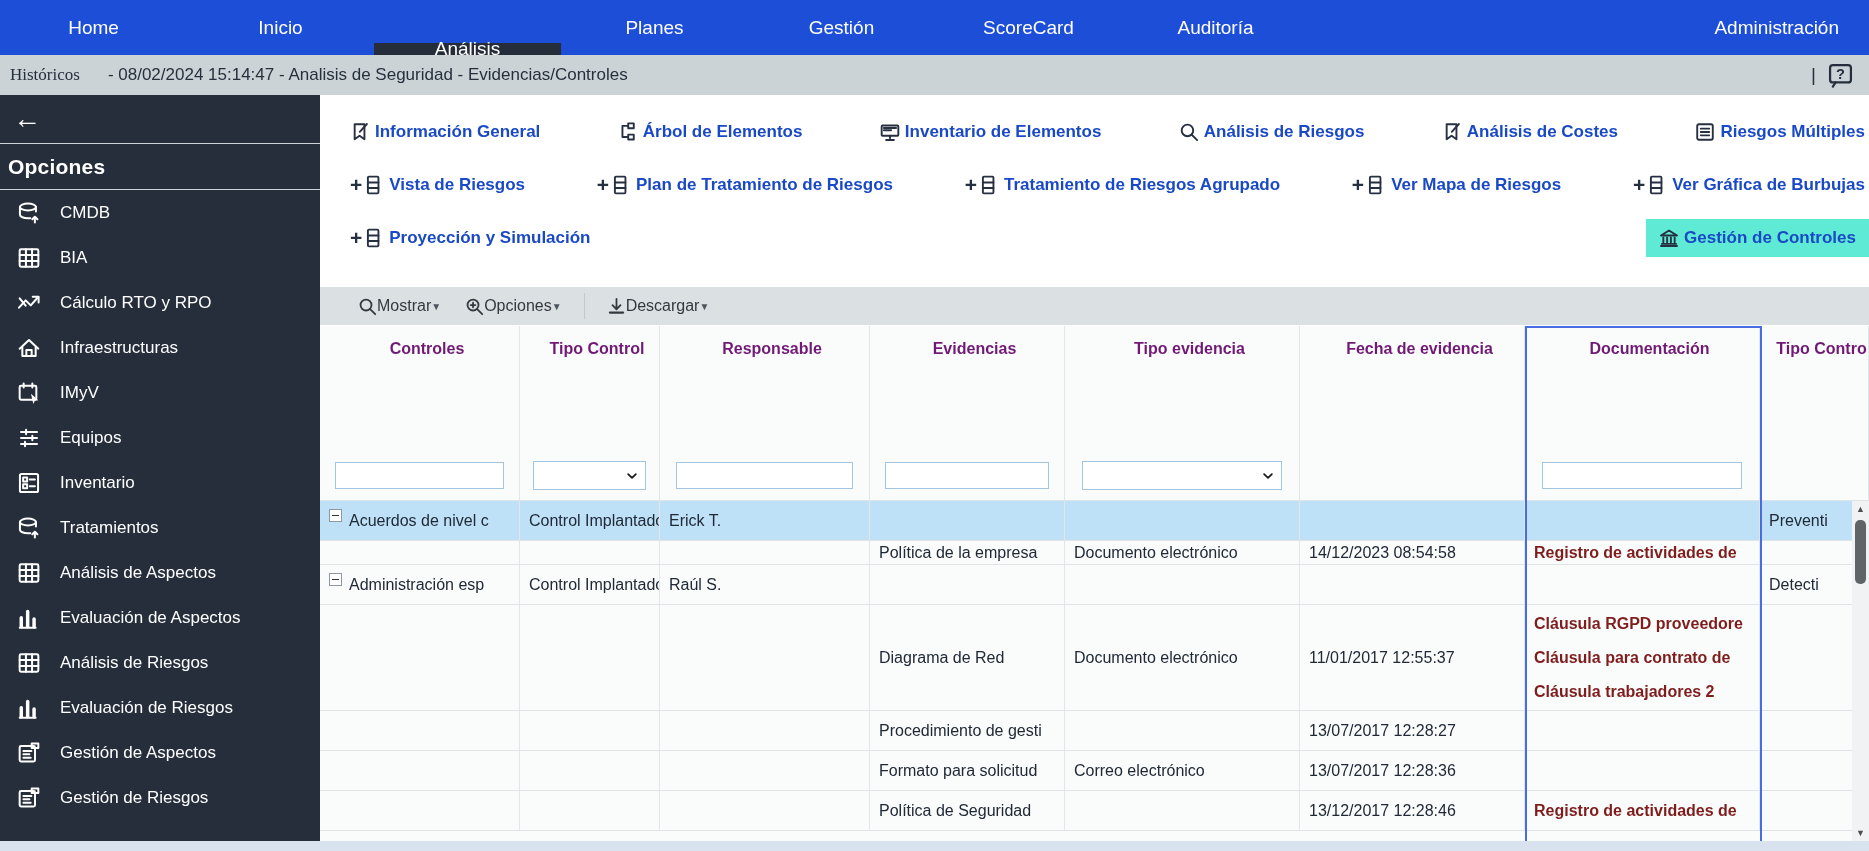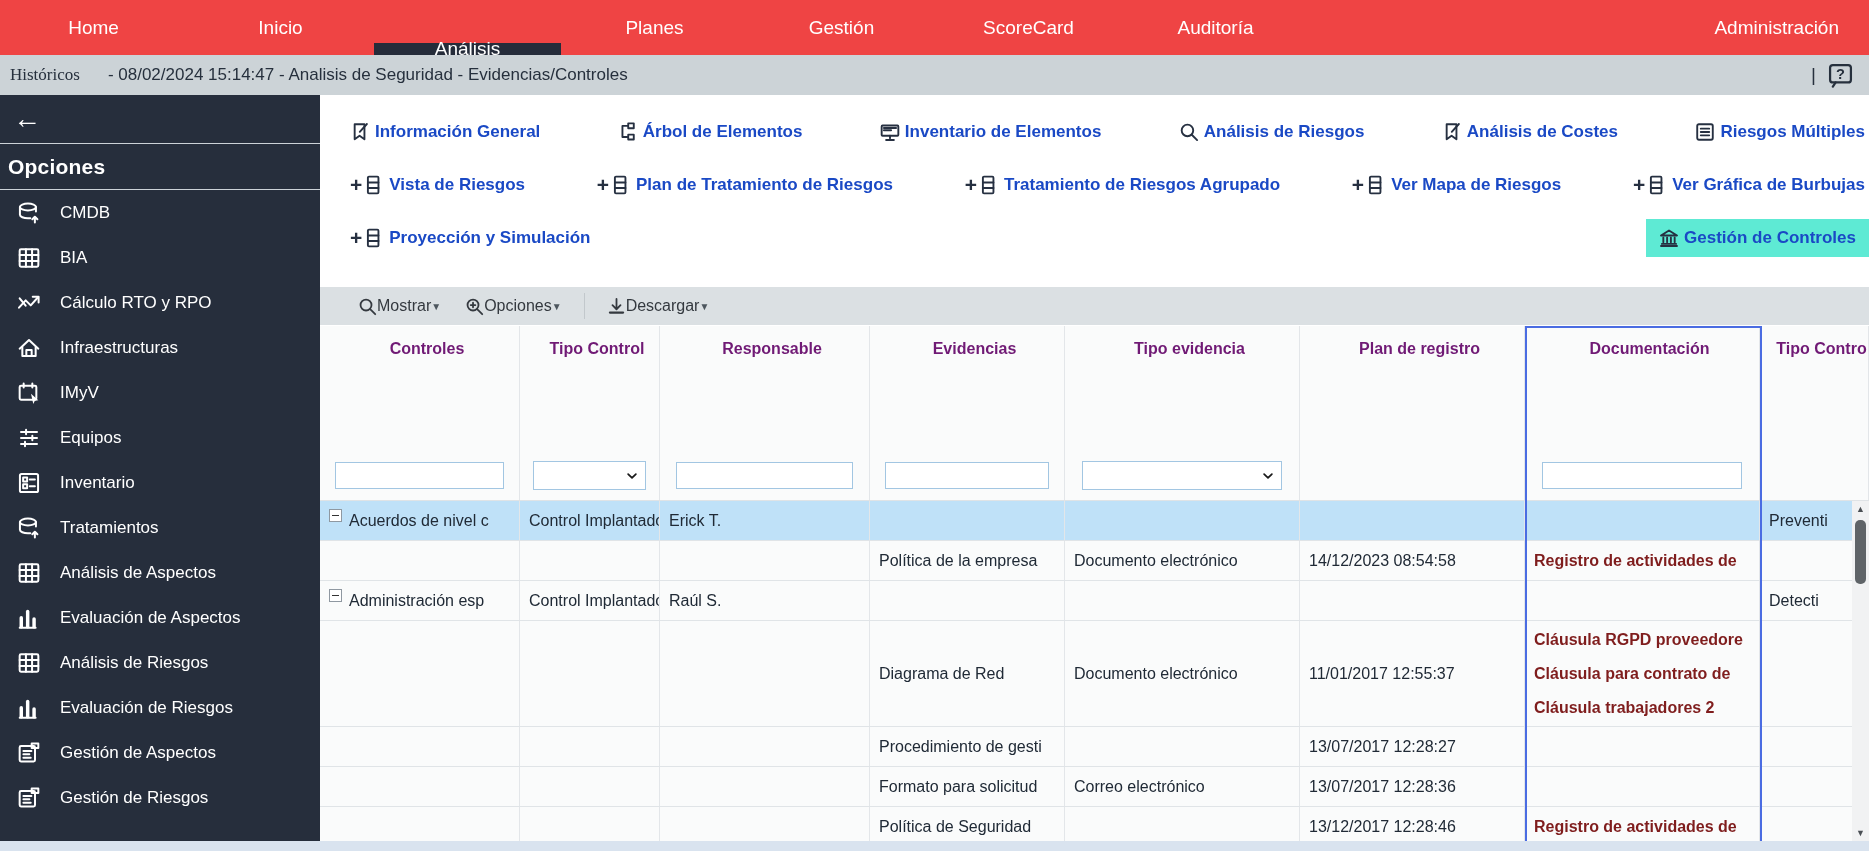--- a/index.html
+++ b/index.html
@@ -1,20 +1,20 @@
 <!DOCTYPE html>
 <html><head>
 <meta charset="utf-8">
 <style>
   * { margin:0; padding:0; box-sizing:border-box; }
   html,body { width:1869px; height:851px; overflow:hidden; background:#fff;
     font-family:"Liberation Sans", sans-serif; position:relative; }
 
   
-  .navbar { display:flex; align-items:stretch; height:55px; background:#ef4444; color:#fff; }
+  .navbar { display:flex; align-items:stretch; height:55px; background:#1d4ed8; color:#fff; }
   .nav-item { width:187px; display:flex; align-items:center; justify-content:center;
     font-size:19px; cursor:pointer; }
   .nav-item.active { background:#252c3a;margin-top:43px; }
   .nav-spacer { flex:1; }
   .nav-item.nav-right { width:auto; padding:0 30px; }
 
   
   .breadcrumb { height:40px; background:#ccd3d7; display:flex; align-items:center;
     padding:0 16px 0 10px; color:#26303d; font-size:17px; }
   .bc-section { margin-right:28px;font-family:Liberation Serif, serif; }
@@ -459,21 +459,21 @@
           <div class="tcell">
             <span>Responsable</span>
           </div>
           <div class="tcell">
             <span>Evidencias</span>
           </div>
           <div class="tcell">
             <span>Tipo evidencia</span>
           </div>
           <div class="tcell">
-            <span>Plan de registro</span>
+            <span>Fecha de evidencia</span>
           </div>
           <div class="tcell">
             <span>Documentación</span>
           </div>
           <div class="tcell">
             <span>Tipo Contro</span>
           </div>
         </div>
         <div class="trow tfilter">
           <div class="tcell">
@@ -523,21 +523,21 @@
             <span>Erick T.</span>
           </div>
           <div class="tcell"></div>
           <div class="tcell"></div>
           <div class="tcell"></div>
           <div class="tcell"></div>
           <div class="tcell">
             <span>Preventi</span>
           </div>
         </div>
-        <div class="trow drow" style="height: 40px;">
+        <div class="trow drow" style="height: 24px;">
           <div class="tcell group-cell"></div>
           <div class="tcell"></div>
           <div class="tcell"></div>
           <div class="tcell">
             <span>Política de la empresa</span>
           </div>
           <div class="tcell">
             <span>Documento electrónico</span>
           </div>
           <div class="tcell">

